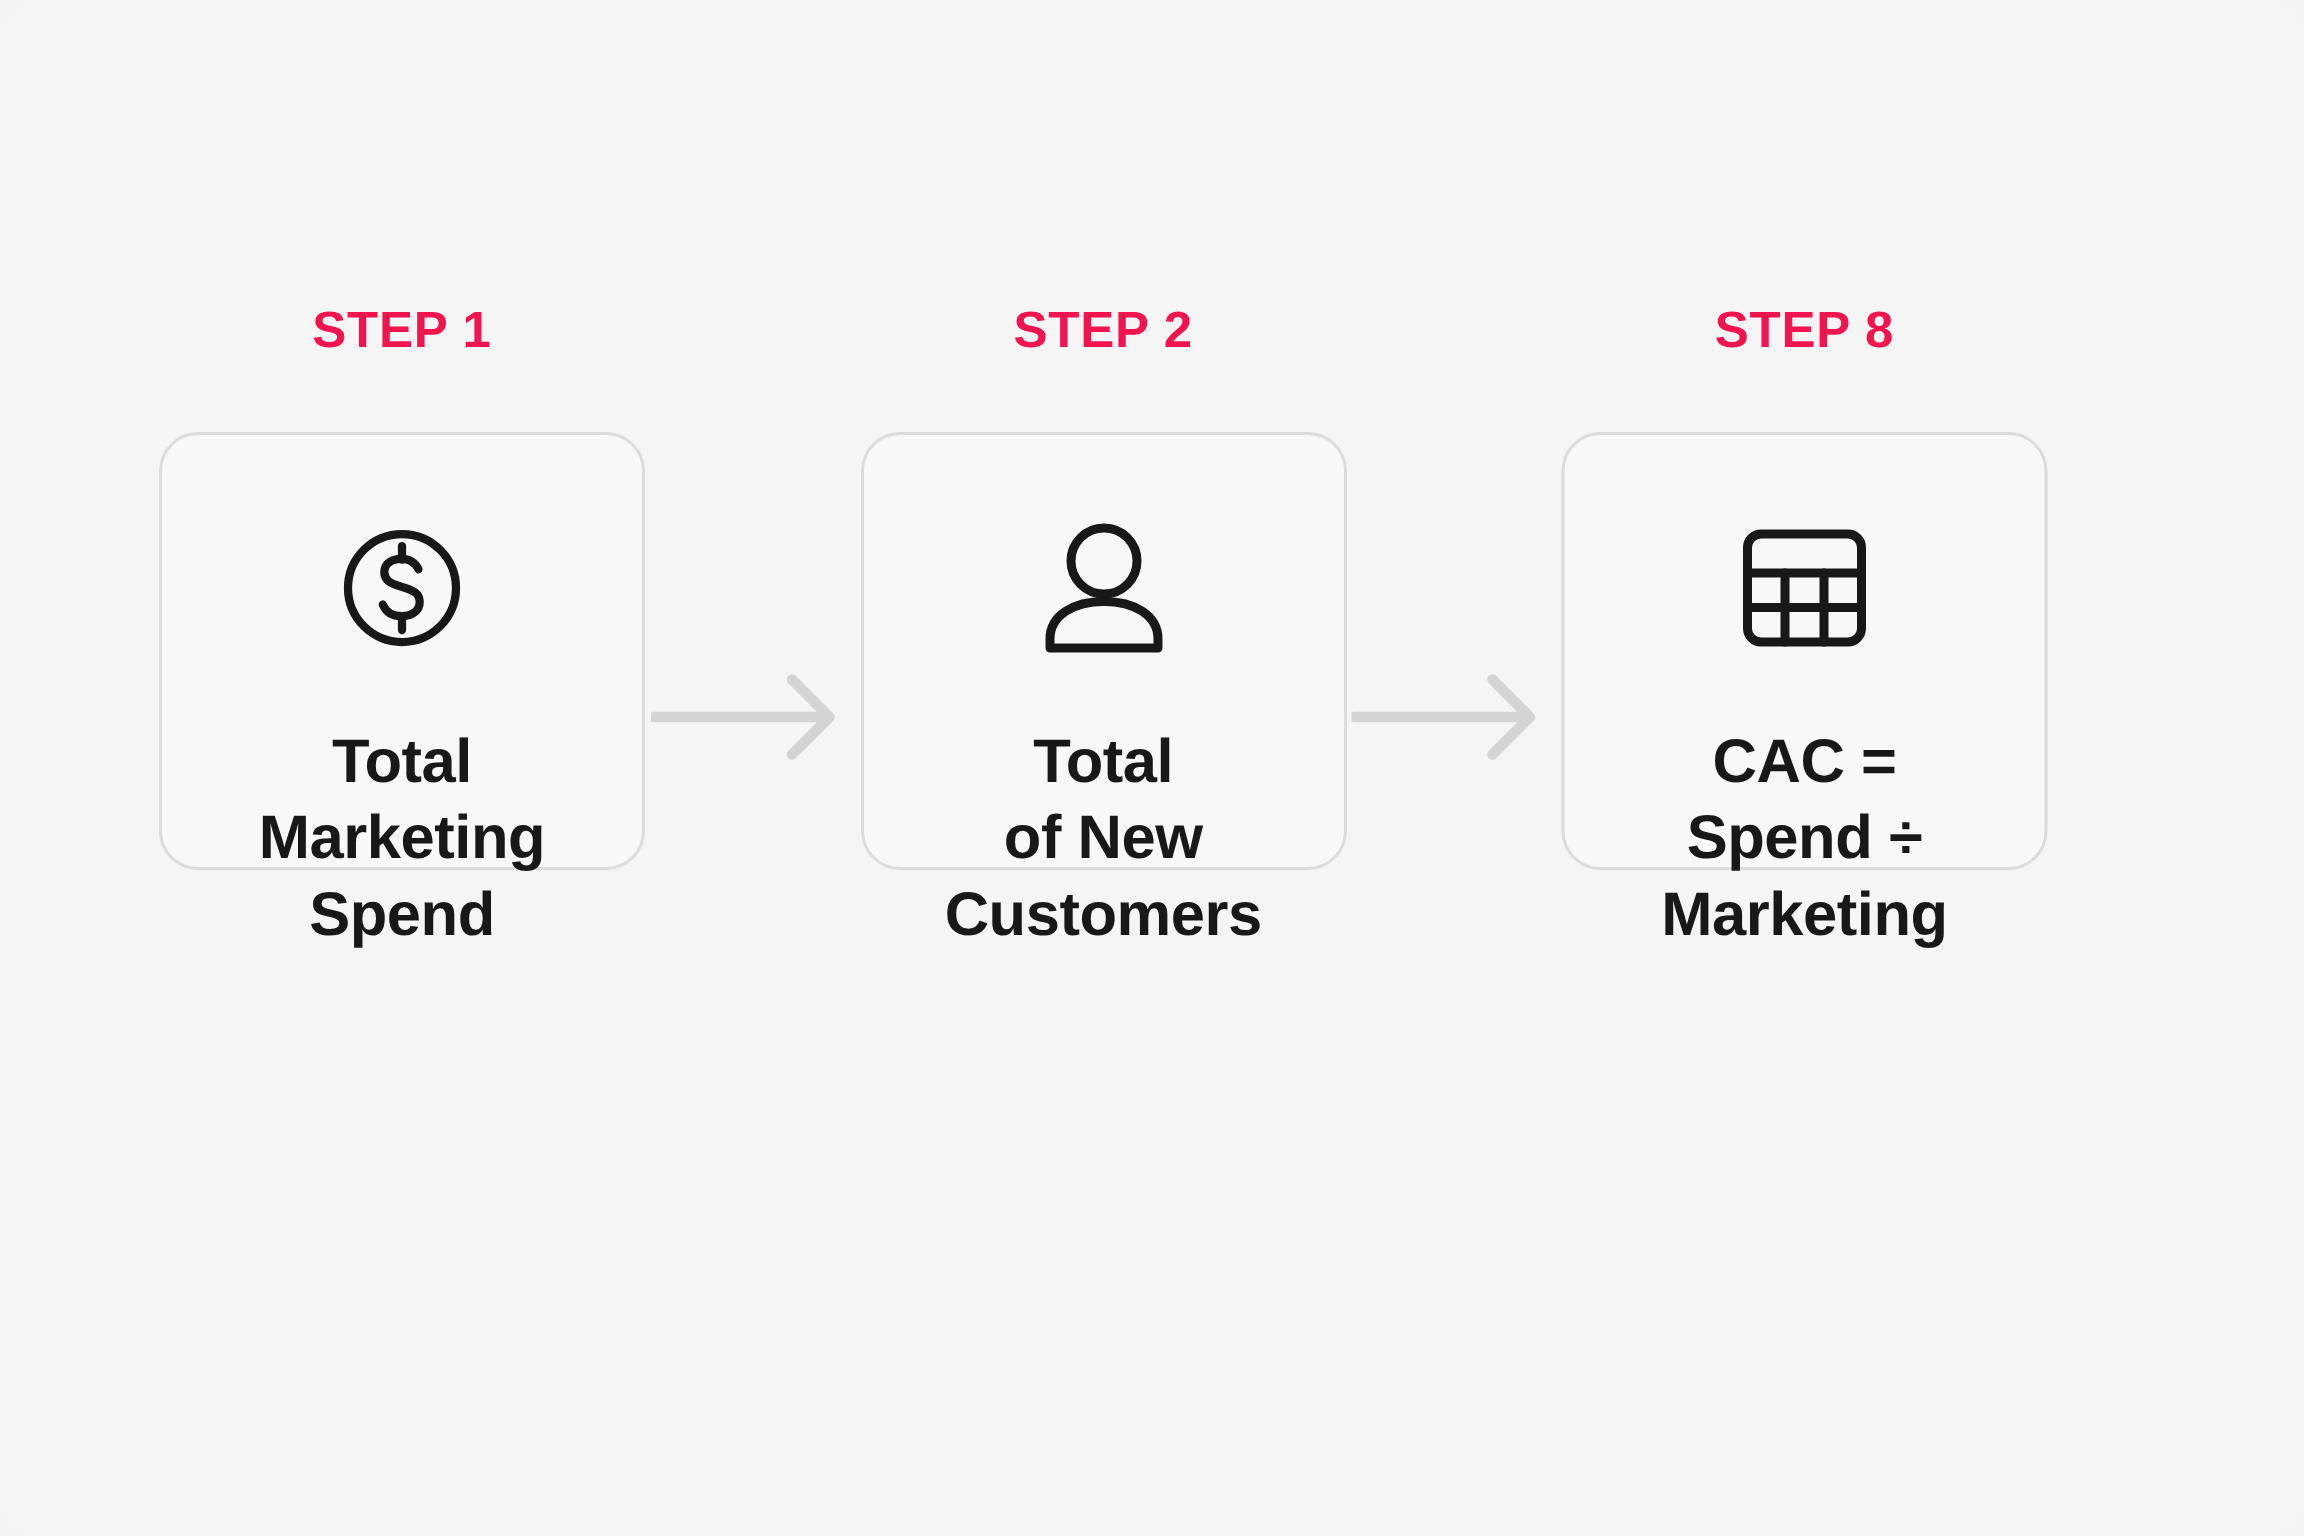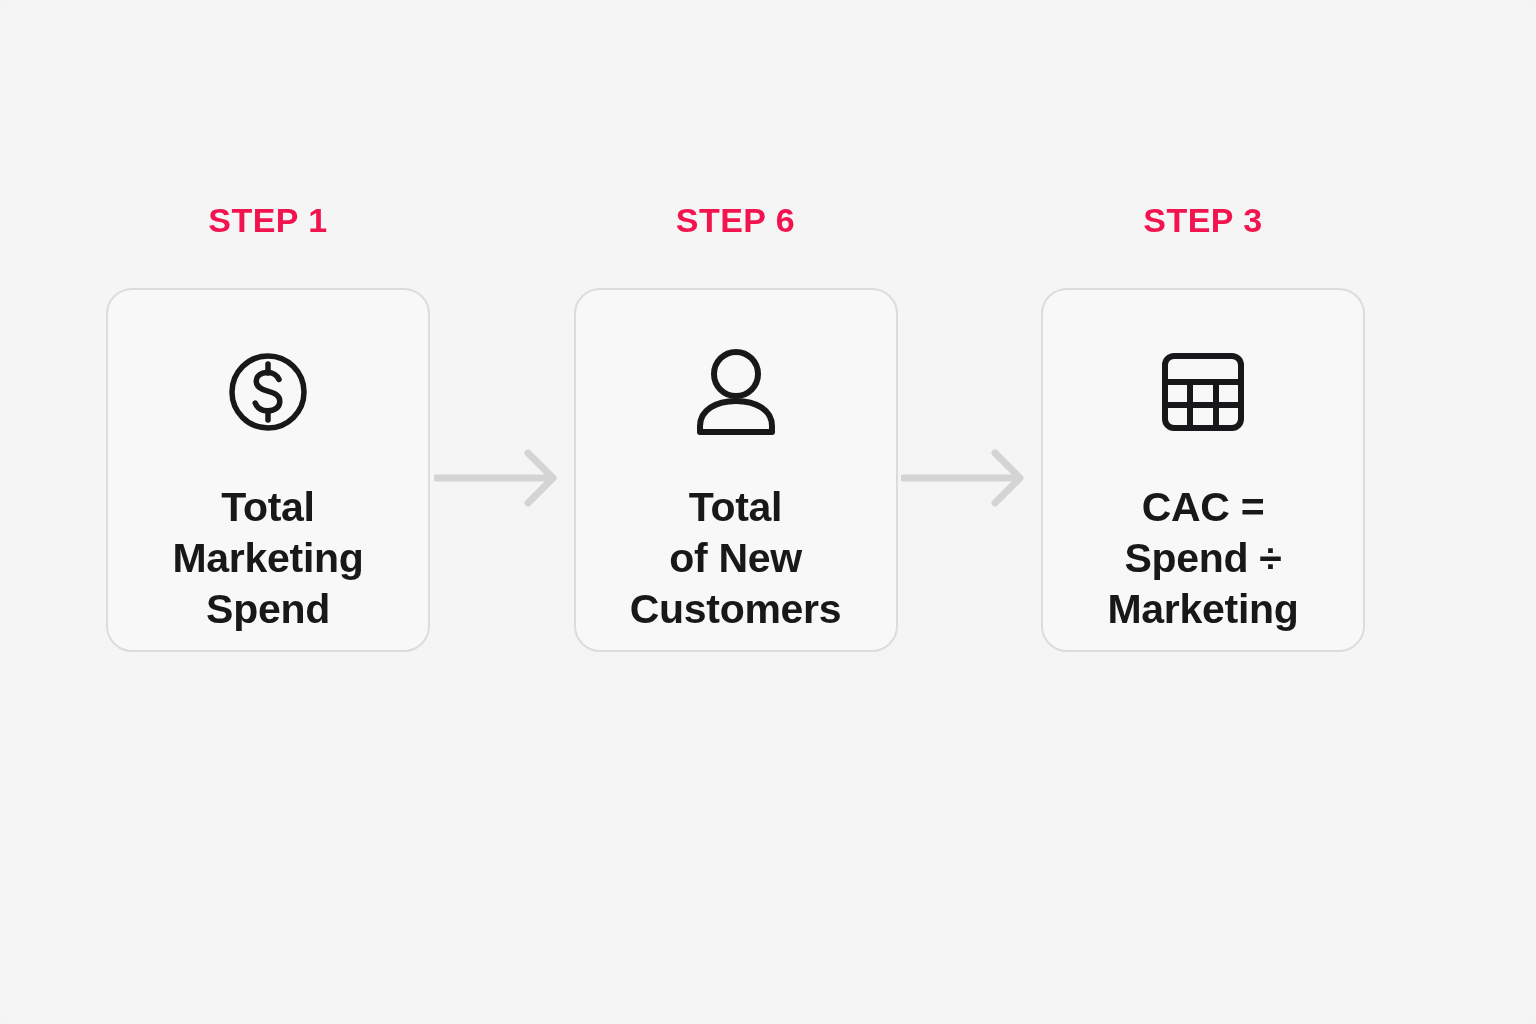--- a/index.html
+++ b/index.html
@@ -47,21 +47,21 @@
     font-weight: bold;
     letter-spacing: 0.5px;
     color: #f2144f;
     line-height: 40px;
     margin-bottom: 48px;
     white-space: nowrap;
   }
 
   .step-card {
     width: 324px;
-    height: 364px;
+    height: 292px;
     box-sizing: border-box;
     border: 2px solid #dcdcdc;
     border-radius: 26px;
     background: #f8f8f8;
     display: flex;
     flex-direction: column;
     align-items: center;
     justify-content: flex-start;
     padding-top: 52px;
   }
@@ -125,21 +125,21 @@
     <div class="connector">
       <span>
         <svg width="136" height="70" viewBox="0 0 136 70" fill="none" stroke="#d4d4d4" stroke-width="7" stroke-linecap="round" stroke-linejoin="round">
           <line x1="2" y1="35" x2="116" y2="35"></line>
           <polyline points="94,10 119,35 94,60"></polyline>
         </svg>
       </span>
     </div>
 
     <div class="step-block">
-      <div class="step-label">STEP 6</div>
+      <div class="step-label">STEP 2</div>
       <div class="step-card">
         <span class="card-icon">
           <svg viewBox="0 0 100 100" width="100" height="100" fill="none" stroke="#18181a" stroke-width="6" stroke-linecap="round" stroke-linejoin="round">
             <circle cx="50" cy="32" r="22"></circle>
             <path d="M14 90v-6c0-16 16-25 36-25s36 9 36 25v6z"></path>
           </svg>
         </span>
         <div class="card-text">Total
 of New
 Customers</div>
@@ -149,21 +149,21 @@
     <div class="connector">
       <span>
         <svg width="136" height="70" viewBox="0 0 136 70" fill="none" stroke="#d4d4d4" stroke-width="7" stroke-linecap="round" stroke-linejoin="round">
           <line x1="2" y1="35" x2="116" y2="35"></line>
           <polyline points="94,10 119,35 94,60"></polyline>
         </svg>
       </span>
     </div>
 
     <div class="step-block">
-      <div class="step-label">STEP 3</div>
+      <div class="step-label">STEP 8</div>
       <div class="step-card">
         <span class="card-icon">
           <svg viewBox="0 0 100 100" width="100" height="100" fill="none" stroke="#18181a" stroke-width="6" stroke-linecap="round" stroke-linejoin="round">
             <rect x="12" y="14" width="76" height="72" rx="9" ry="9"></rect>
             <line x1="12" y1="40" x2="88" y2="40"></line>
             <line x1="12" y1="63" x2="88" y2="63"></line>
             <line x1="37" y1="40" x2="37" y2="86"></line>
             <line x1="63" y1="40" x2="63" y2="86"></line>
           </svg>
         </span>

